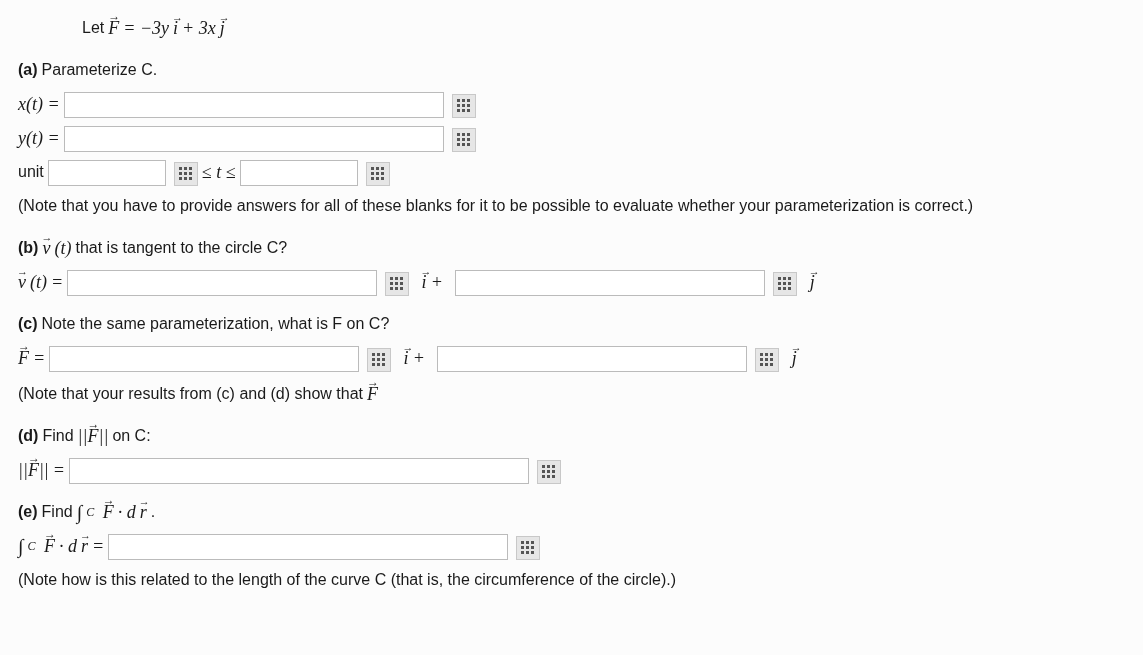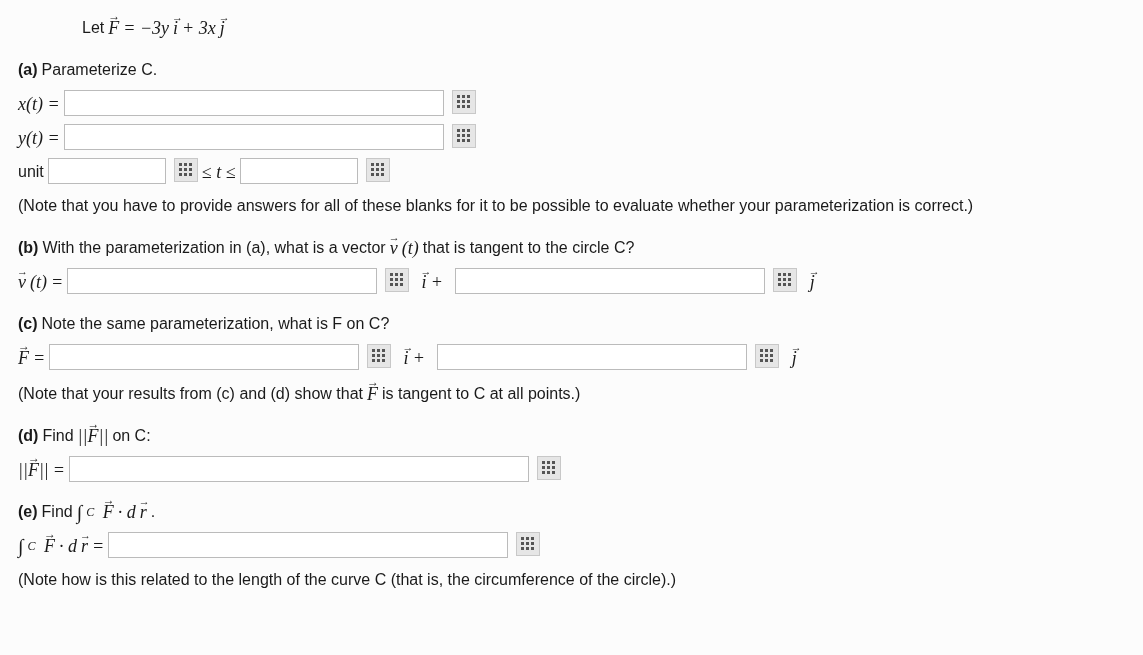--- a/index.html
+++ b/index.html
@@ -4,21 +4,21 @@
   <style>
     * { box-sizing: border-box; margin: 0; padding: 0; }
     body {
       font-family: Arial, Helvetica, sans-serif;
       font-size: 16px;
       color: #1a1a1a;
       background: #fcfcfc;
       padding: 12px 18px;
       width: 1143px;
     }
-    .row { margin: 6px 0; line-height: 28px; display: flex; align-items: flex-start; flex-wrap: wrap; gap: 4px; }
+    .row { margin: 6px 0; line-height: 28px; display: flex; align-items: flex-end; flex-wrap: wrap; gap: 4px; }
     .intro { margin-left: 64px; margin-bottom: 14px; margin-top: 2px; }
     .italic { }
     .math { font-family: 'Times New Roman', serif; font-style: italic; font-size: 18px; }
     .mathup { font-family: 'Times New Roman', serif; font-style: normal; font-size: 18px; }
     .vec { position: relative; display: inline-block; }
     .vec::after {
       content: "→";
       position: absolute;
       top: -12px;
       left: 0;
@@ -154,21 +154,20 @@
           <rect x="10" y="10" width="3" height="3"></rect>
         </g>
       </svg>
   </span>
 </div>
 
 <div class="row italic">(Note that you have to provide answers for all of these blanks for it to be possible to evaluate whether your parameterization is correct.)</div>
 
 <div class="row part-hdr">
   <span class="bold">(b)</span>
-    <span> With the parameterization in (a), what is a vector </span>
     <span class="math"><span class="vecsmall">v</span></span>
     <span class="math">(t)</span>
     <span> that is tangent to the circle C?</span>
 </div>
 
 <div class="row">
   <span class="math"><span class="vecsmall">v</span></span><span class="math">(t)</span><span class="math"> = </span>
   <input type="text" class="w-med" style="">
   <span class="keypad">
     <svg viewBox="0 0 14 14">
@@ -244,21 +243,20 @@
           <rect x="10" y="10" width="3" height="3"></rect>
         </g>
       </svg>
   </span>
   &nbsp;<span class="math"><span class="vecsmall">j</span></span>
 </div>
 
 <div class="row note">
   <span>(Note that your results from (c) and (d) show that </span>
     <span class="math"><span class="vec">F</span></span>
-    <span> is tangent to C at all points.)</span>
 </div>
 
 <div class="row part-hdr">
   <span class="bold">(d)</span>
     <span> Find </span>
     <span class="math">||<span class="vec">F</span>||</span>
     <span> on C:</span>
 </div>
 
 <div class="row">

